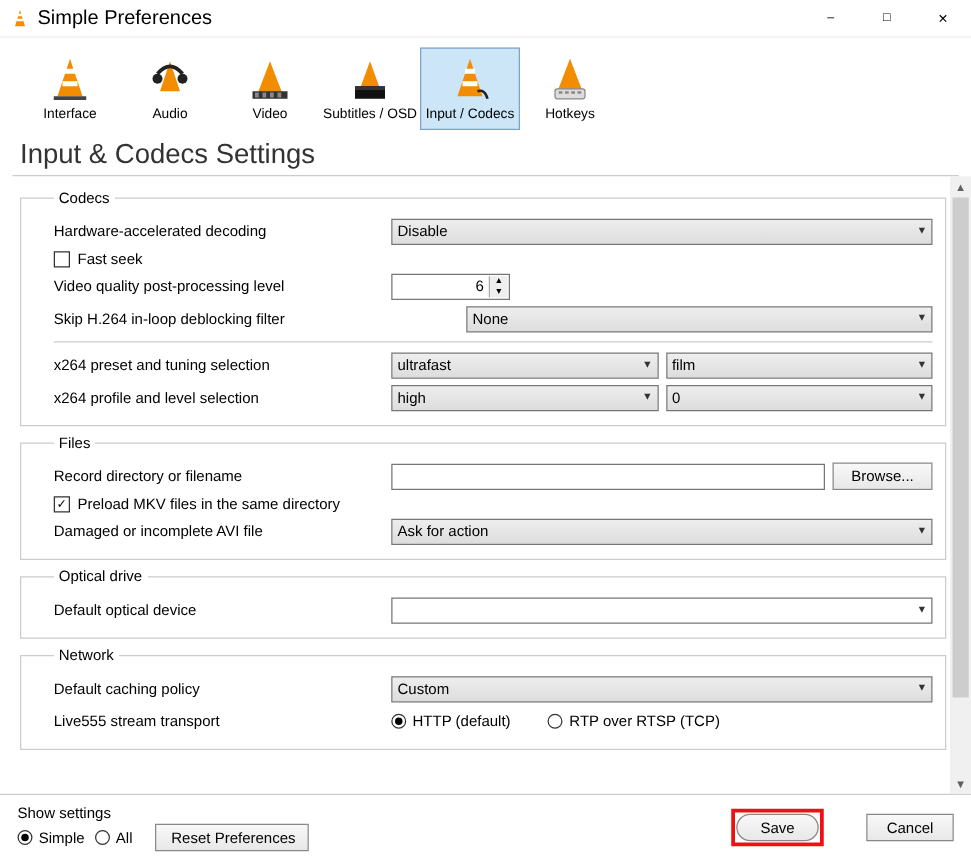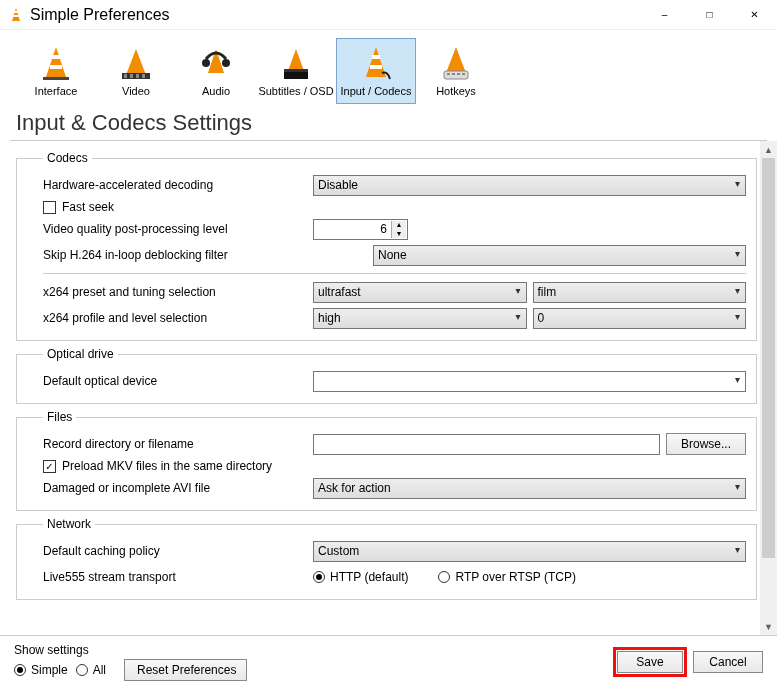--- a/index.html
+++ b/index.html
@@ -125,20 +125,21 @@
   .radio .dot {
     width:12px; height:12px; border:1px solid #333; border-radius:50%;
     display:flex; align-items:center; justify-content:center;
   }
   .radio .dot.sel::after { content:""; width:6px; height:6px; background:#000; border-radius:50%; }
   .bottombar {
     border-top: 1px solid #ccc;
     height: 52px;
     display:flex; align-items:center;
     padding: 0 14px;
+    gap: 28px;
   }
   .showset {
     font-size: 12px;
   }
   .show-radios { display:flex; gap:8px; align-items:center; margin-top:2px;}
   .bottombar .spacer { flex:1; }
   .save-hi { border: 3px solid #e11; padding:1px; margin-right:6px; }
   .cone svg { display:block; }
 </style>
 </head>
@@ -166,40 +167,40 @@
           <rect x="16" y="12" width="8" height="4" fill="#fff"></rect>
           <rect x="14" y="22" width="12" height="4" fill="#fff"></rect>
           <rect x="7" y="34" width="26" height="3" fill="#444"></rect>
         </svg>
       </div>
     <div class="label">Interface</div>
   </div>
   <div class="tab">
     <div class="cone">
         <svg viewBox="0 0 40 40">
+          <polygon points="20,6 28,30 12,30" fill="#f28c00"></polygon>
+          <path d="M10 16 Q20 4 30 16" stroke="#222" stroke-width="3" fill="none"></path>
+          <circle cx="10" cy="20" r="4" fill="#222"></circle>
+          <circle cx="30" cy="20" r="4" fill="#222"></circle>
+        </svg>
+      </div>
+    <div class="label">Audio</div>
+  </div>
+  <div class="tab">
+    <div class="cone">
+        <svg viewBox="0 0 40 40">
           <polygon points="20,6 30,32 10,32" fill="#f28c00"></polygon>
           <rect x="6" y="30" width="28" height="6" fill="#333"></rect>
           <rect x="8" y="31" width="3" height="4" fill="#888"></rect>
           <rect x="14" y="31" width="3" height="4" fill="#888"></rect>
           <rect x="20" y="31" width="3" height="4" fill="#888"></rect>
           <rect x="26" y="31" width="3" height="4" fill="#888"></rect>
         </svg>
       </div>
     <div class="label">Video</div>
-  </div>
-  <div class="tab">
-    <div class="cone">
-        <svg viewBox="0 0 40 40">
-          <polygon points="20,6 28,30 12,30" fill="#f28c00"></polygon>
-          <path d="M10 16 Q20 4 30 16" stroke="#222" stroke-width="3" fill="none"></path>
-          <circle cx="10" cy="20" r="4" fill="#222"></circle>
-          <circle cx="30" cy="20" r="4" fill="#222"></circle>
-        </svg>
-      </div>
-    <div class="label">Audio</div>
   </div>
   <div class="tab">
     <div class="cone">
         <svg viewBox="0 0 40 40">
           <polygon points="20,6 28,28 12,28" fill="#f28c00"></polygon>
           <rect x="8" y="26" width="24" height="10" fill="#111"></rect>
           <rect x="8" y="26" width="24" height="3" fill="#333"></rect>
         </svg>
       </div>
     <div class="label">Subtitles / OSD</div>
@@ -292,48 +293,48 @@
               <span>high</span>
             </div>
           <div class="combo">
               <span>0</span>
             </div>
         </div>
       </div>
     </fieldset>
 
     <fieldset>
+      <legend>Files</legend>
+      <div class="row">
+        <div class="lbl">Record directory or filename</div>
+        <div class="textin">
+            <span></span>
+          </div>
+        <div class="btn btn-browse">
+            <span>Browse...</span>
+          </div>
+      </div>
+      <div class="chk">
+        <span class="box">✓</span>
+        <span>Preload MKV files in the same directory</span>
+      </div>
+      <div class="row">
+        <div class="lbl">Damaged or incomplete AVI file</div>
+        <div class="combo">
+            <span>Ask for action</span>
+          </div>
+      </div>
+    </fieldset>
+
+    <fieldset>
       <legend>Optical drive</legend>
       <div class="row">
         <div class="lbl">Default optical device</div>
         <div class="combo" style="background:#fff">
             <span></span>
-          </div>
-      </div>
-    </fieldset>
-
-    <fieldset>
-      <legend>Files</legend>
-      <div class="row">
-        <div class="lbl">Record directory or filename</div>
-        <div class="textin">
-            <span></span>
-          </div>
-        <div class="btn btn-browse">
-            <span>Browse...</span>
-          </div>
-      </div>
-      <div class="chk">
-        <span class="box">✓</span>
-        <span>Preload MKV files in the same directory</span>
-      </div>
-      <div class="row">
-        <div class="lbl">Damaged or incomplete AVI file</div>
-        <div class="combo">
-            <span>Ask for action</span>
           </div>
       </div>
     </fieldset>
 
     <fieldset>
       <legend>Network</legend>
       <div class="row">
         <div class="lbl">Default caching policy</div>
         <div class="combo">
             <span>Custom</span>
@@ -375,20 +376,20 @@
         <span class="dot"></span>
         <span>All</span>
       </div>
       <div class="btn" style="margin-left:10px;padding-left:12px;">
         <span>Reset Preferences</span>
       </div>
     </div>
   </div>
   <div class="spacer"></div>
   <span class="save-hi">
-    <div class="btn" style="min-width:66px;">
+    <div class="btn" style="min-width:66px;border-radius:11px;">
       <span>Save</span>
     </div>
   </span>
   <div class="btn">
     <span>Cancel</span>
   </div>
 </div>
 
 </body></html>

